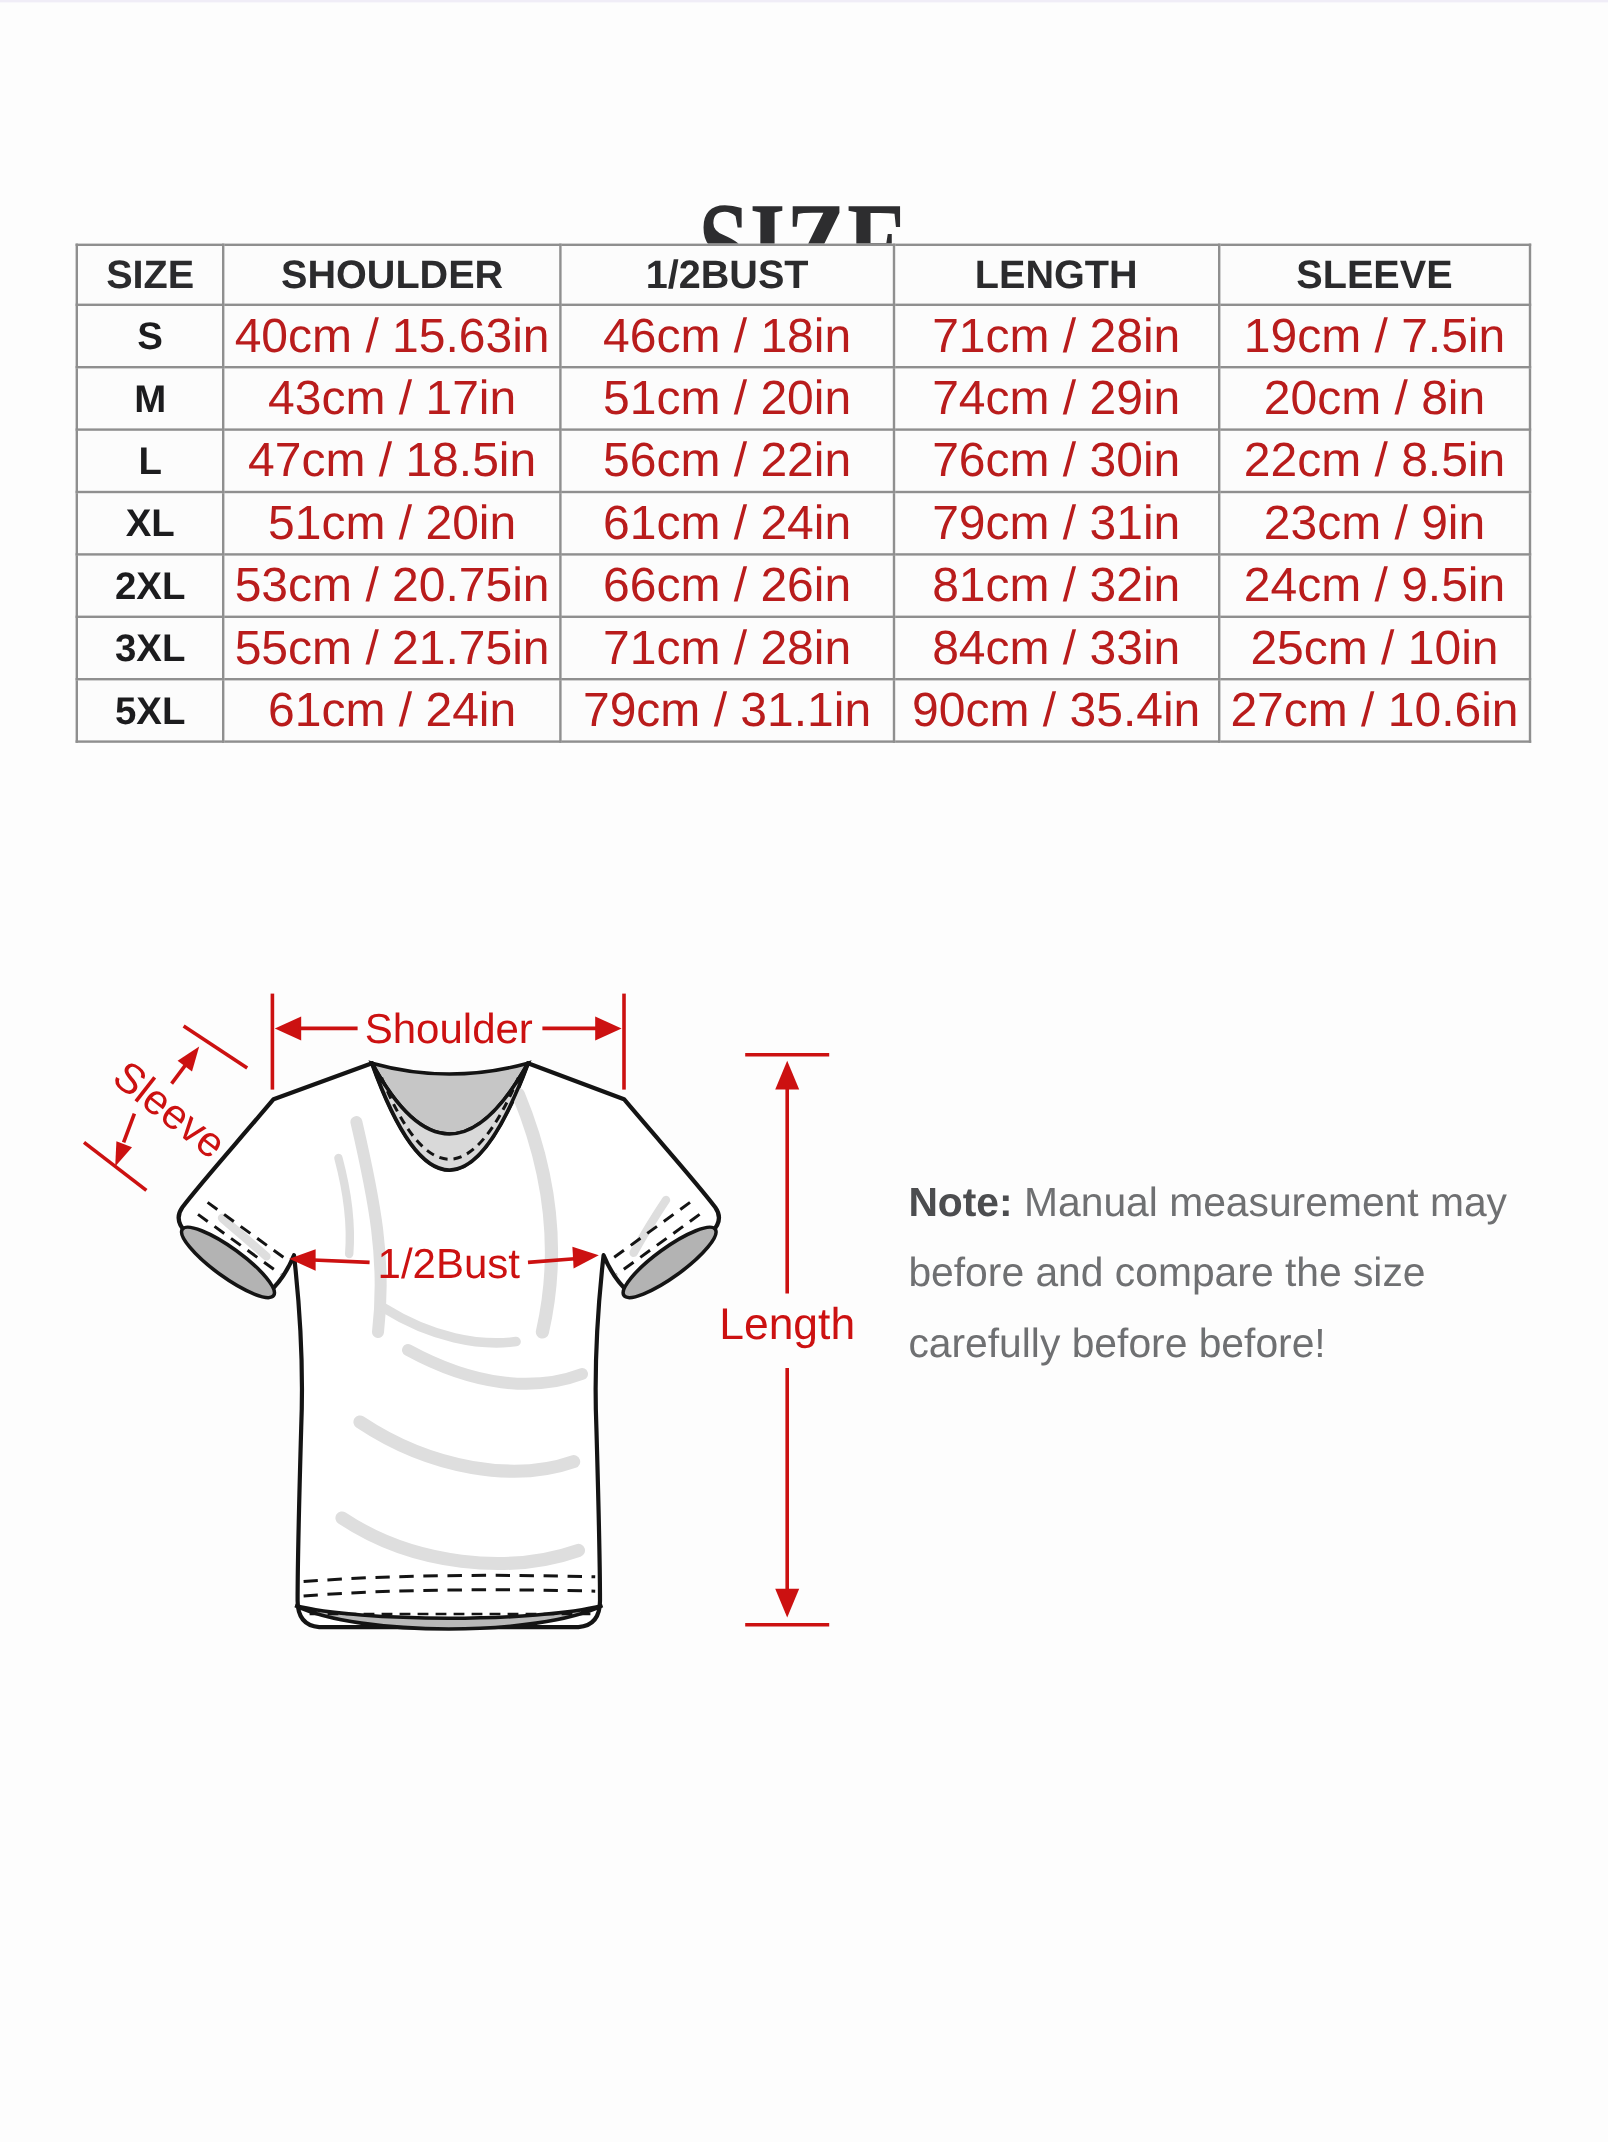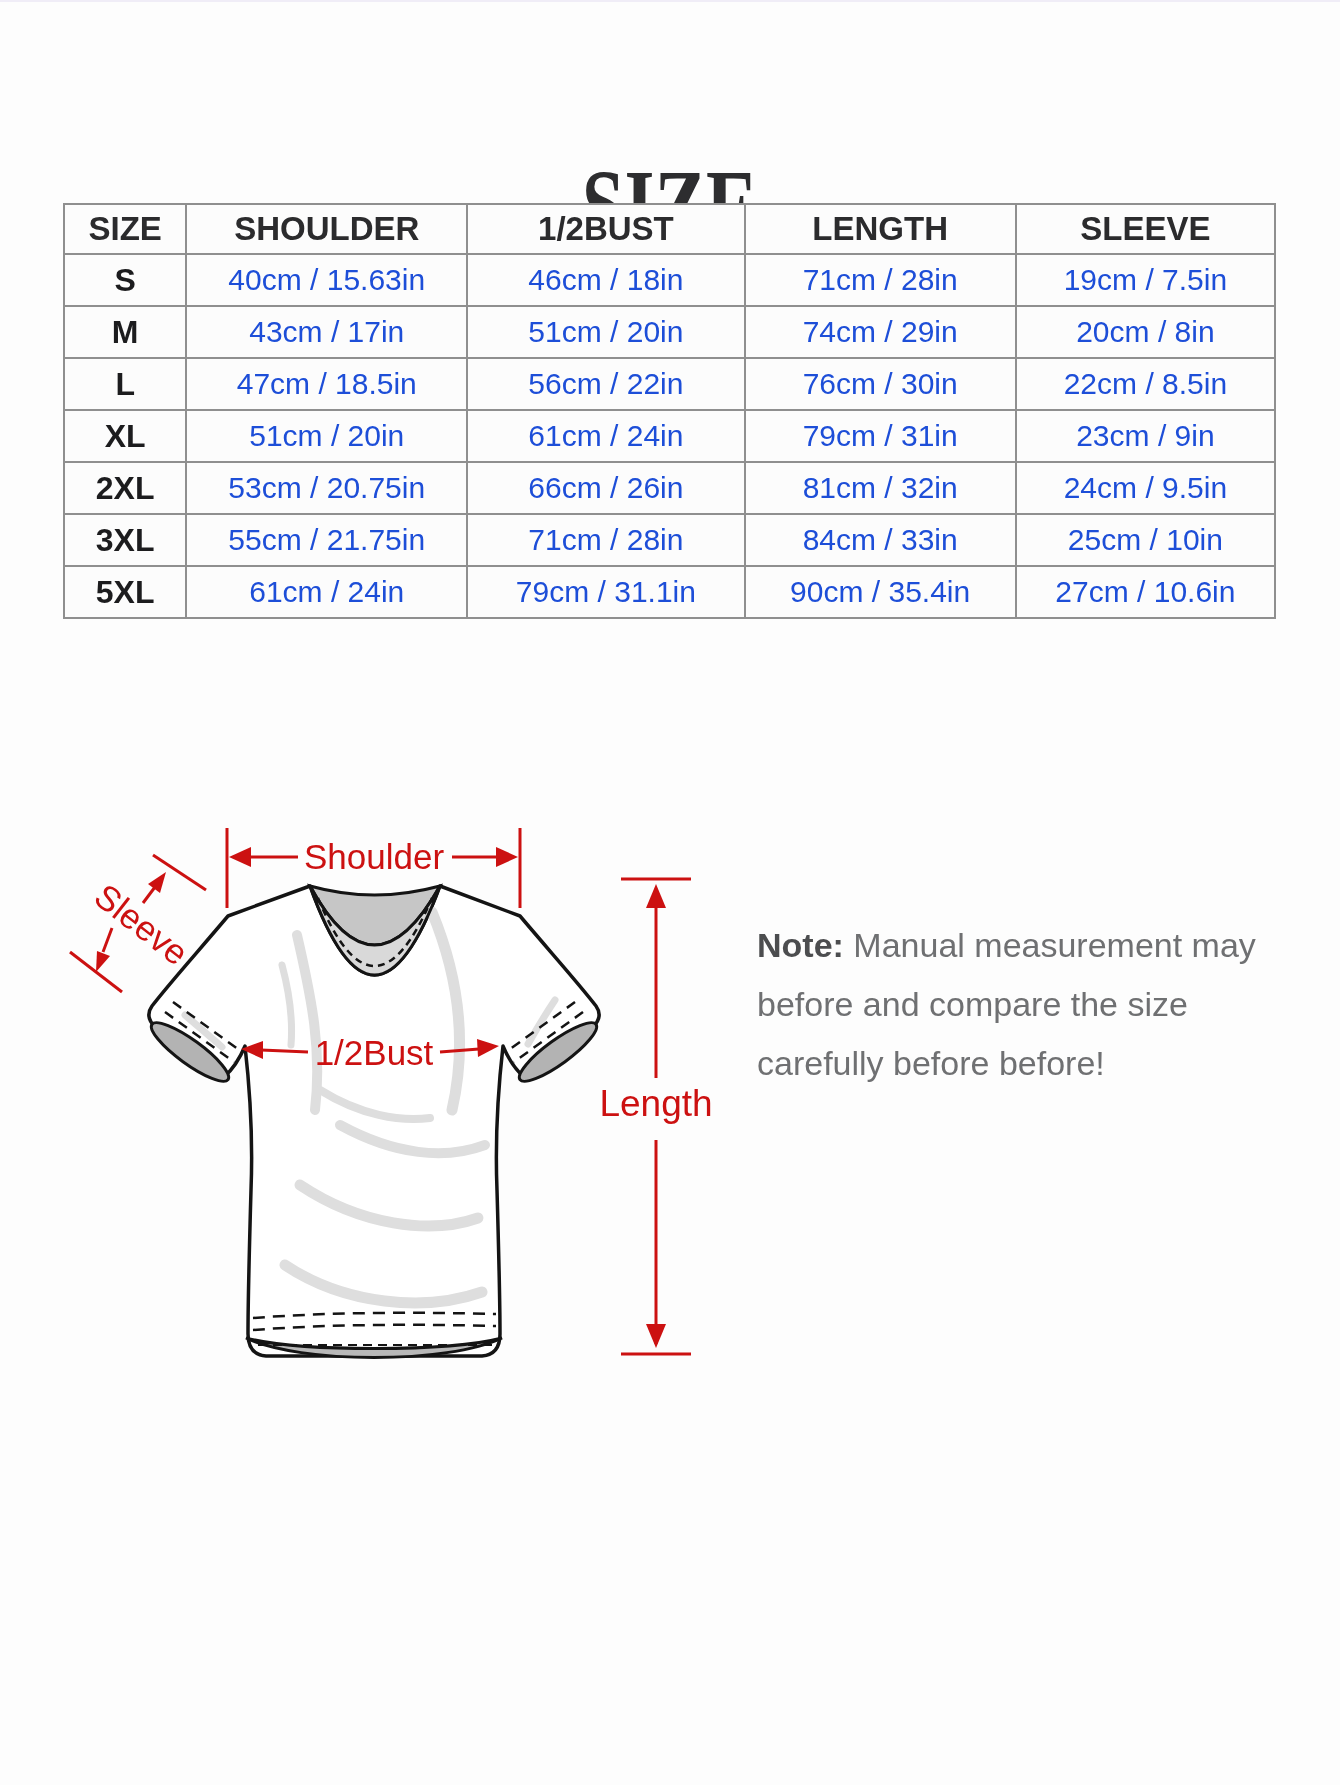--- a/index.html
+++ b/index.html
@@ -18,27 +18,27 @@
 
   table.size-table {
     position:absolute; left:63px; top:203px; width:1213px;
     border-collapse:collapse; table-layout:fixed; background:#fcfcfc;
   }
   .size-table th, .size-table td {
     border:2px solid #8f8f8f; text-align:center; vertical-align:middle; padding:0;
     overflow:hidden; white-space:nowrap;
   }
   .size-table th { height:48px; font-size:33px; color:#2b2b2d; font-weight:bold; }
-  .size-table td { height:50px; font-size:30px; color:#1d4ed8; font-weight:normal; }
+  .size-table td { height:50px; font-size:40px; color:#b91c1c; font-weight:normal; }
   .size-table td.size-col { font-weight:bold; color:#1c1c1e; font-size:32px; }
 
   .diagram-svg { position:absolute; left:0; top:650px; }
 
   .note {
-    position:absolute; left:757px; top:916px; width:540px;
+    position:absolute; left:757px; top:973px; width:540px;
     font-size:34px; line-height:59px; color:#6f7072;
   }
   .note b { color:#4c4d4f; }
 </style>
 </head>
 <body>
 
 <div class="top-edge"></div>
 
 <h1 class="page-title"><span>SIZE</span></h1>

